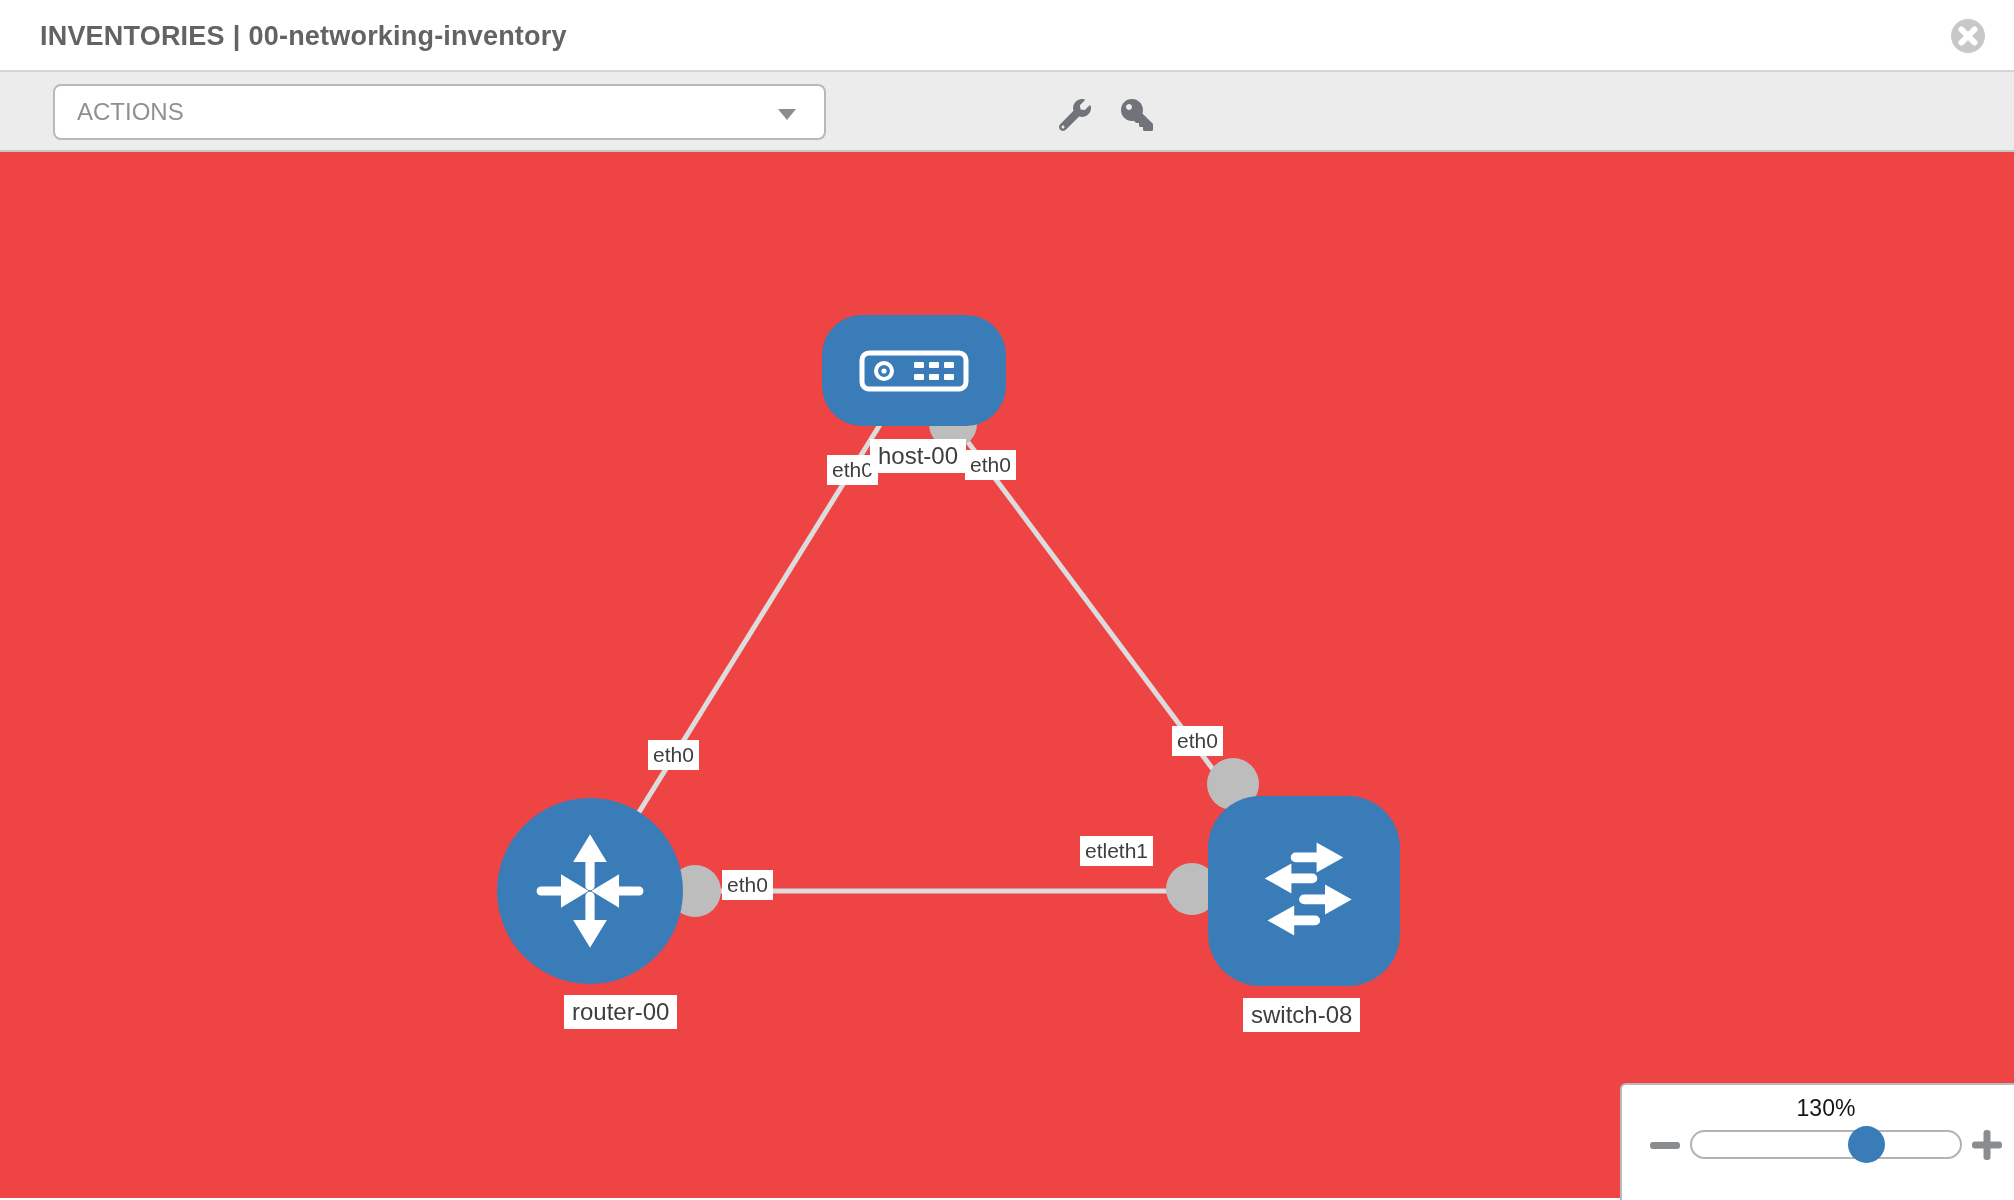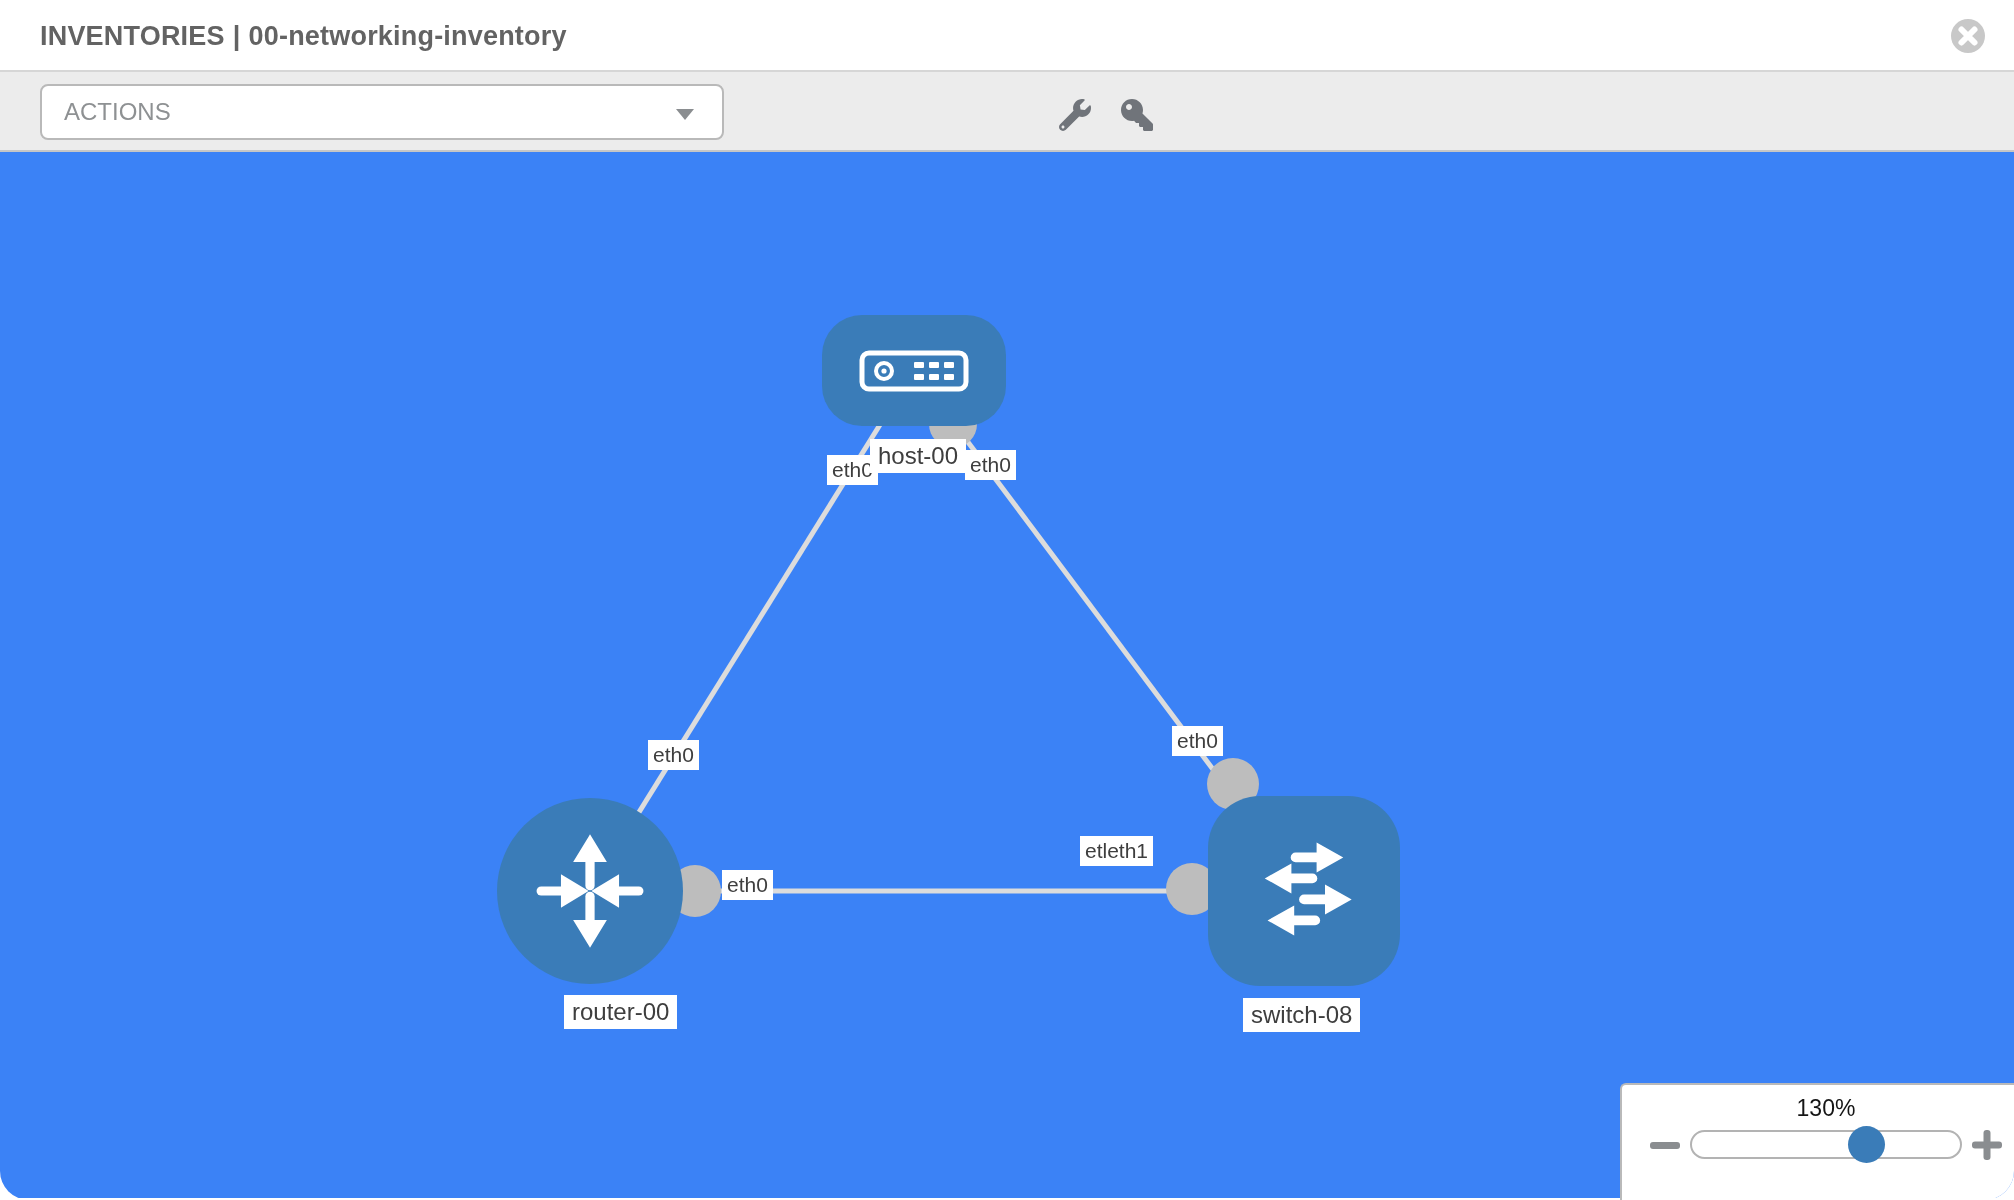--- a/index.html
+++ b/index.html
@@ -2,21 +2,21 @@
 <html><head>
 <meta charset="utf-8">
 <style>
   * { margin: 0; padding: 0; box-sizing: border-box; }
   html, body { width: 2014px; height: 1200px; overflow: hidden; }
   body {
     font-family: "Liberation Sans", "DejaVu Sans", sans-serif;
     background: #ffffff;
     position: relative;
   }
-  .app { position: absolute; inset: 0; width: 2014px; height: 1200px; overflow: hidden; border-radius: 29px; }
+  .app { position: absolute; inset: 0; width: 2014px; height: 1200px; overflow: hidden; }
 
   
   .header {
     position: relative; height: 72px; background: #ffffff;
     border-bottom: 2px solid #d6d6d6;
   }
   .page-title {
     position: absolute; left: 40px; top: 0; line-height: 72px;
     font-size: 27px; font-weight: bold; color: #636363; letter-spacing: 0.2px;
   }
@@ -37,33 +37,33 @@
   }
   .dropdown .dd-label {
     position: absolute; left: 22px; top: 0; line-height: 52px;
     font-size: 24px; color: #8e9193;
   }
   .dd-caret {
     position: absolute; right: 28px; top: 23px; width: 0; height: 0;
     border-left: 9px solid transparent; border-right: 9px solid transparent;
     border-top: 11px solid #8a8d90;
   }
-  .dropdown-actions { left: 40px; width: 684px; }
+  .dropdown-actions { left: 53px; width: 773px; }
   .dropdown-search  { left: 1202px; width: 782px; }
   .tool-icon-btn {
     position: absolute; top: 24px; width: 38px; height: 38px;
     background: transparent; border: none; cursor: pointer; padding: 0;
   }
   .tool-icon-btn svg { display: block; margin: auto; }
   .btn-wrench { left: 1056px; }
   .btn-key    { left: 1118px; }
 
   
   .canvas {
-    position: relative; height: 1046px; background: #3b82f6; overflow: hidden;
+    position: relative; height: 1046px; background: #ef4444; overflow: hidden;
   }
   .links-svg { position: absolute; left: 0; top: 0; z-index: 1; }
   .node { position: absolute; z-index: 3; background: #3a7cb8; cursor: move; }
   .node svg { position: absolute; left: 50%; top: 50%; transform: translate(-50%, -50%); }
   .node-host   { left: 822px; top: 163px; width: 184px; height: 111px; border-radius: 40px; }
   .node-router { left: 497px; top: 646px; width: 186px; height: 186px; border-radius: 50%; }
   .node-switch { left: 1208px; top: 644px; width: 192px; height: 190px; border-radius: 52px; }
 
   .if-label, .node-label {
     position: absolute; z-index: 4; background: #ffffff; color: #3e3e3e;

